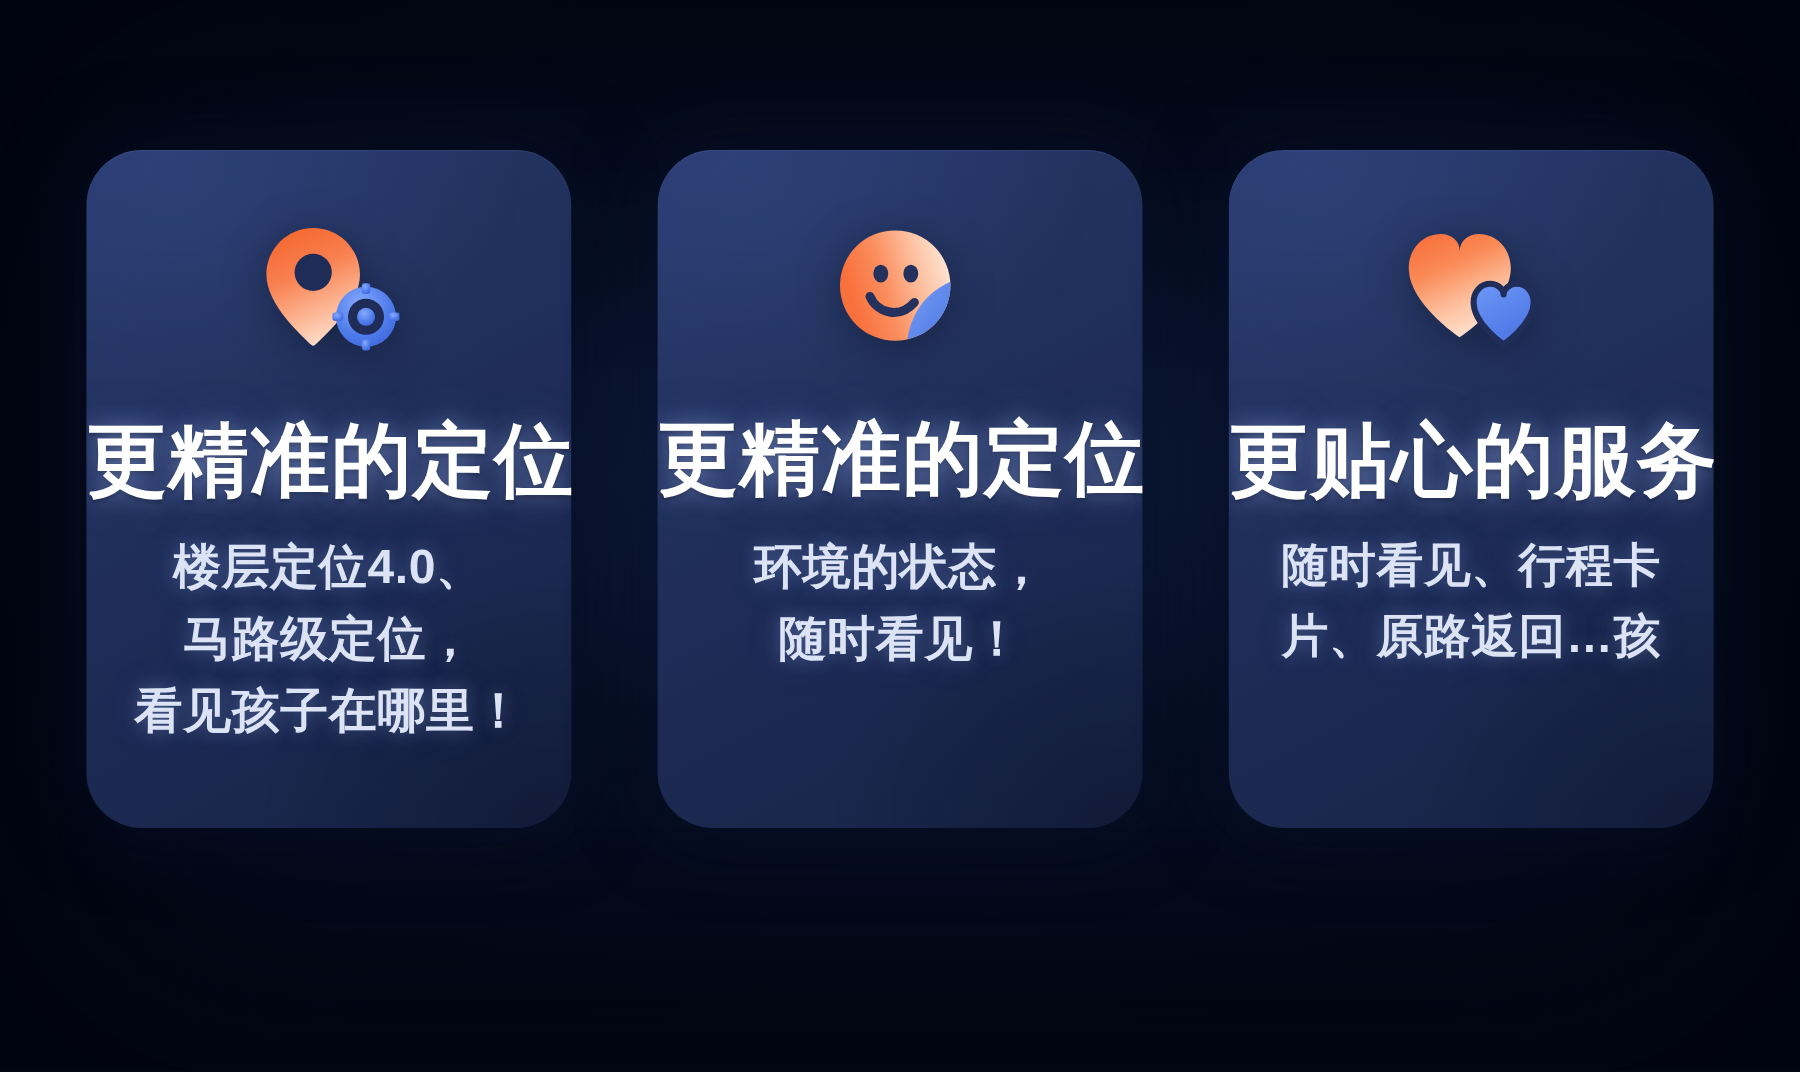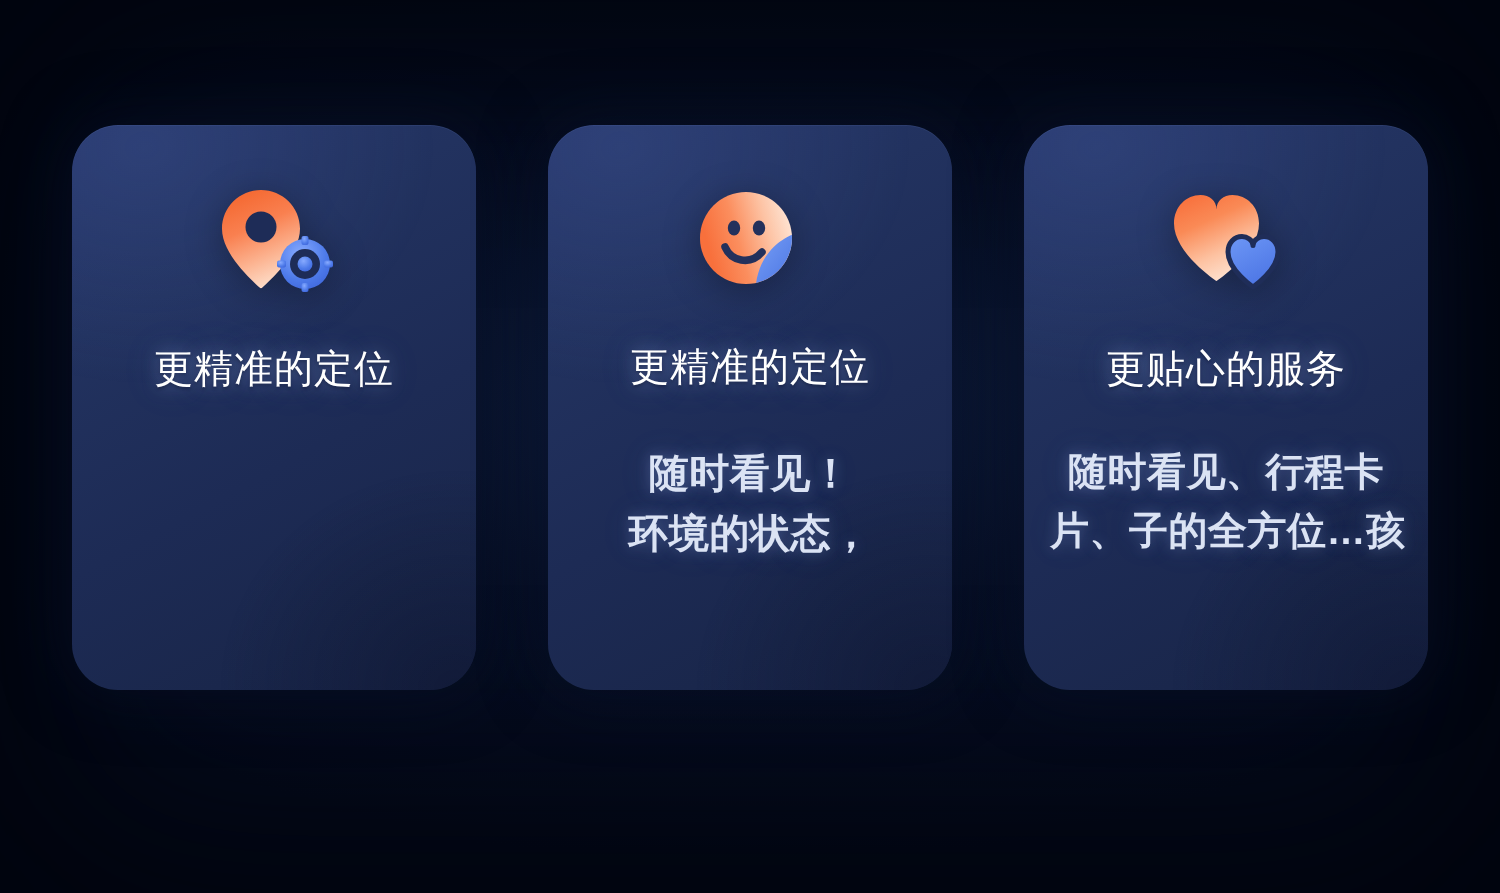--- a/index.html
+++ b/index.html
@@ -65,24 +65,24 @@
     display:flex;
     align-items:center;
     justify-content:center;
   }
   .icon-wrap svg { display:block; filter: drop-shadow(0 6px 18px rgba(0,0,0,0.30)); }
 
   .card-title {
     position:absolute;
     left:0; right:0;
     top:222px;
-    text-align:center;
+    text-align:right;
     color:#ffffff;
-    font-size:39px;
-    font-weight:normal;
+    font-size:67px;
+    font-weight:bold;
     letter-spacing:1px;
     line-height:1.12;
     text-shadow:
       0 0 18px rgba(185,205,255,0.38),
       0 0 42px rgba(120,155,245,0.22),
       0 2px 3px rgba(6,12,30,0.45);
     white-space:nowrap;
   }
 
   .card-body {
@@ -147,20 +147,25 @@
           <circle cx="26" cy="26" r="7.5" fill="url(#crossGrad)"></circle>
           <rect x="22.5" y="-2" width="7" height="9" rx="2" fill="url(#crossGrad)"></rect>
           <rect x="22.5" y="45" width="7" height="9" rx="2" fill="url(#crossGrad)"></rect>
           <rect x="-2" y="22.5" width="9" height="7" rx="2" fill="url(#crossGrad)"></rect>
           <rect x="45" y="22.5" width="9" height="7" rx="2" fill="url(#crossGrad)"></rect>
         </g>
       </svg>
     </div>
 
     <div class="card-title">更精准的定位</div>
+    <div class="card-body">
+      <div>楼层定位4.0、</div>
+      <div>马路级定位，</div>
+      <div>看见孩子在哪里！</div>
+    </div>
   </div>
 
   <div class="card">
     <div class="card-sheen"></div>
 
     <div class="icon-wrap">
       <svg width="108" height="104" viewBox="0 0 108 104" xmlns="http://www.w3.org/2000/svg">
         <defs>
           <linearGradient id="faceGrad" x1="0.05" y1="0.45" x2="0.95" y2="0.2">
             <stop offset="0%" stop-color="#f8703c"></stop>
@@ -181,22 +186,22 @@
           <path d="M104 44 C104 44 66 52 60 96 C60 100 62 102 66 100 C88 90 104 68 104 44 Z" fill="url(#peelGrad)"></path>
         </g>
         <ellipse cx="38" cy="40" rx="6.2" ry="7.4" fill="#23315c"></ellipse>
         <ellipse cx="63" cy="40" rx="6.2" ry="7.4" fill="#23315c"></ellipse>
         <path d="M29 59 C35 73 54 78 66 64" fill="none" stroke="#23315c" stroke-width="7.5" stroke-linecap="round"></path>
       </svg>
     </div>
 
     <div class="card-title">更精准的定位</div>
     <div class="card-body">
+      <div>环境的状态，</div>
       <div>随时看见！</div>
-      <div>环境的状态，</div>
     </div>
   </div>
 
   <div class="card">
     <div class="card-sheen"></div>
 
     <div class="icon-wrap">
       <svg width="112" height="100" viewBox="0 0 112 100" xmlns="http://www.w3.org/2000/svg">
         <defs>
           <linearGradient id="heartBigGrad" x1="0.15" y1="0" x2="0.6" y2="1">
@@ -213,17 +218,17 @@
 
         <path d="M46.5 91 C46.5 91 4 63 4 33.5 C4 16.5 16.5 5 30.5 5 C39.5 5 46.5 10.5 46.5 19.5 C46.5 10.5 53.5 5 62.5 5 C76.5 5 89 16.5 89 33.5 C89 63 46.5 91 46.5 91 Z" fill="url(#heartBigGrad)"></path>
 
         <path d="M83 97 C83 97 58 80 58 62 C58 52.5 64.5 46.5 72 46.5 C77 46.5 83 50 83 55.5 C83 50 89 46.5 94 46.5 C101.5 46.5 108 52.5 108 62 C108 80 83 97 83 97 Z" fill="url(#heartSmallGrad)" stroke="#1f2d58" stroke-width="5" stroke-linejoin="round"></path>
       </svg>
     </div>
 
     <div class="card-title">更贴心的服务</div>
     <div class="card-body">
       <div>随时看见、行程卡</div>
-      <div>片、子的全方位…孩</div>
+      <div>片、原路返回…孩</div>
     </div>
   </div>
 
 </div>
 
 </body></html>

